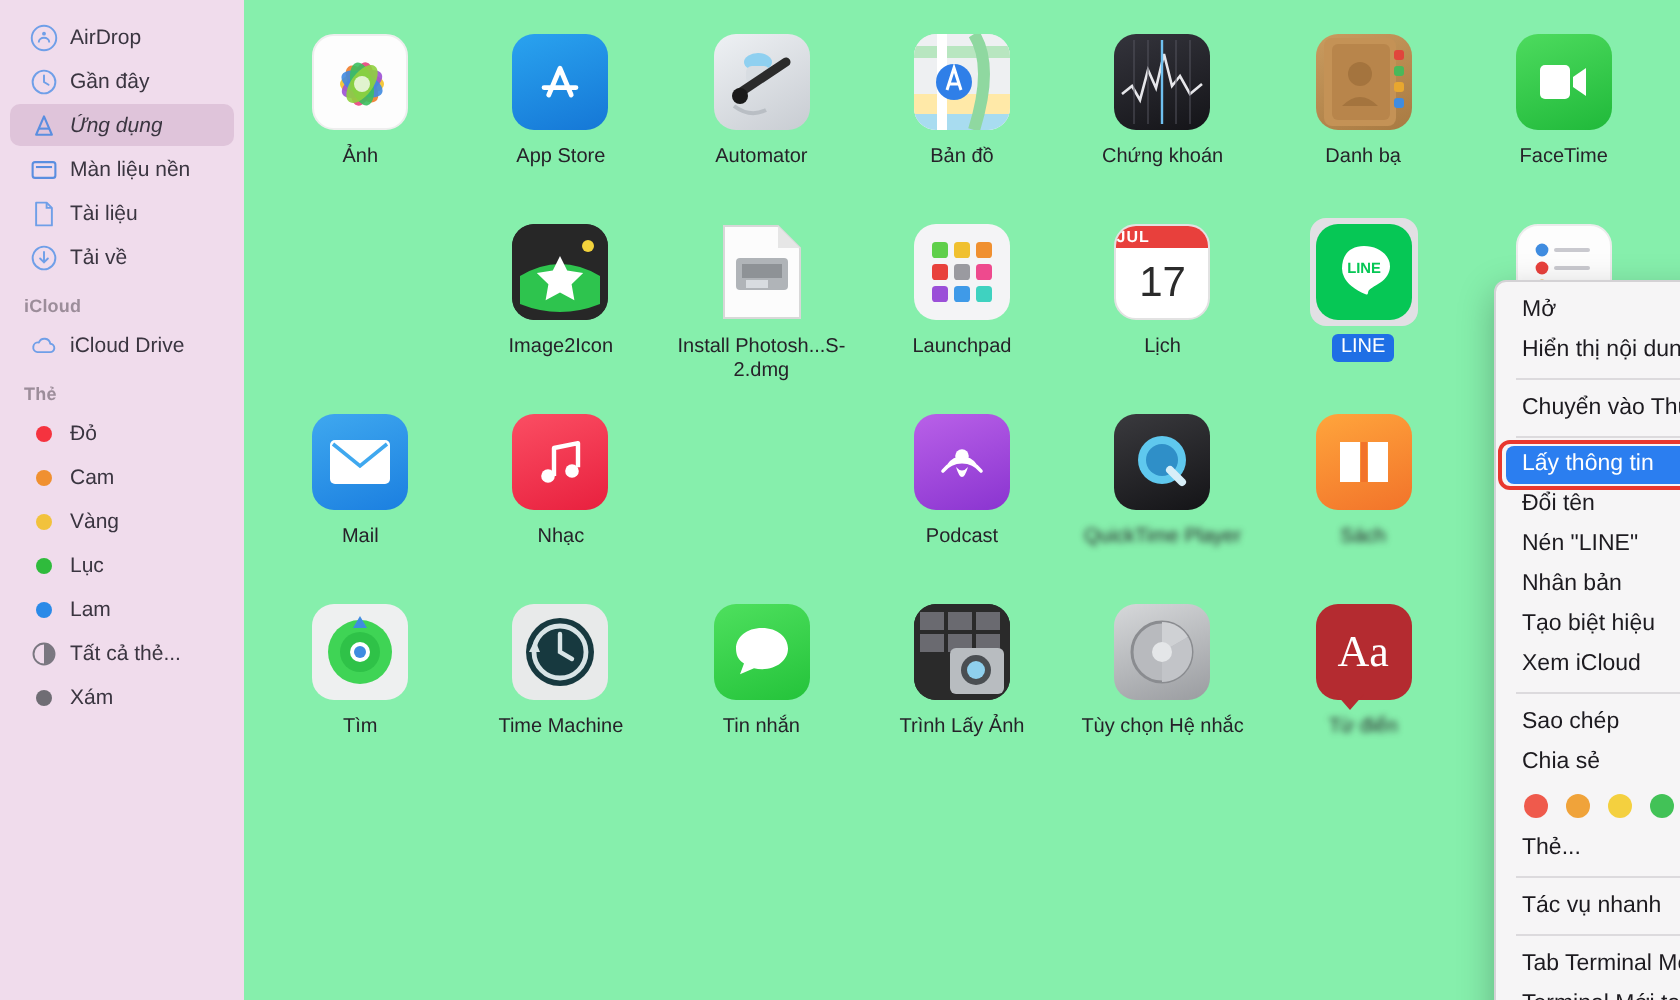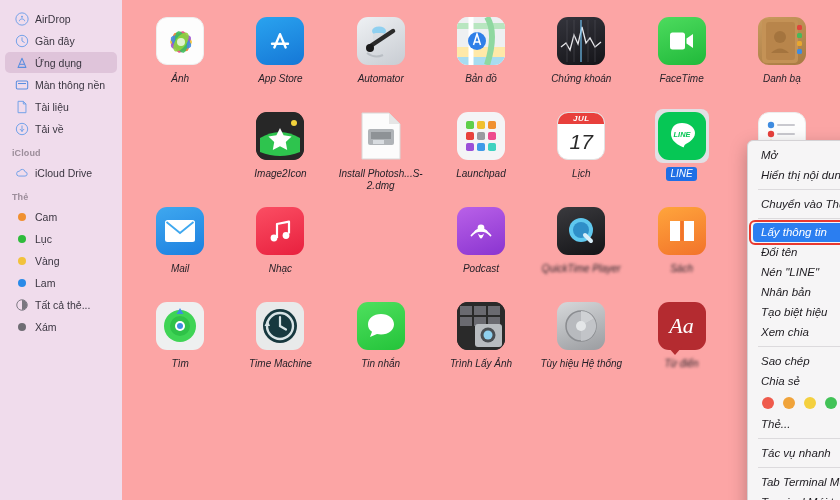--- a/index.html
+++ b/index.html
@@ -37,45 +37,44 @@
   }
   .sb-item {
     display: flex;
     align-items: center;
     height: 21px;
     padding: 0 6px 0 9px;
     margin: 0 5px 1px 5px;
     border-radius: 5px;
     cursor: default;
   }
-  .sb-item.selected { background: #dfc4da; }
+  .sb-item.selected { background: #dfc4da; font-style: italic; }
   .sb-icon {
     width: 15px; height: 15px;
     margin-right: 6px;
     flex-shrink: 0;
     display: flex;
     align-items: center;
     justify-content: center;
   }
   .sb-label {
     font-size: 10.5px;
     color: #3a3540;
     white-space: nowrap;
     overflow: hidden;
   }
   .dot { width: 8px; height: 8px; border-radius: 50%; }
 
   
   .content {
     flex: 1;
     position: relative;
-    background: #fca5a5;
+    background: #86efac;
     padding: 6px 0 0 0;
     overflow: hidden;
-    font-style: italic;
   }
   .grid {
     display: grid;
     grid-template-columns: repeat(7, 1fr);
     row-gap: 0px;
     padding: 0 8px;
   }
   .cell {
     display: flex;
     flex-direction: column;
@@ -193,21 +192,21 @@
         </span>
         <span class="sb-label">Ứng dụng</span>
       </div>
       <div class="sb-item">
         <span class="sb-icon">
           <svg width="14" height="14" viewBox="0 0 16 16">
               <rect x="1.5" y="3.5" width="13" height="9" rx="1.4" fill="none" stroke="#5a8ee0" stroke-width="1.2"></rect>
               <path d="M3.4 6.3h9.2" stroke="#5a8ee0" stroke-width="1.2"></path>
             </svg>
         </span>
-        <span class="sb-label">Màn thông nền</span>
+        <span class="sb-label">Màn liệu nền</span>
       </div>
       <div class="sb-item">
         <span class="sb-icon">
           <svg width="14" height="14" viewBox="0 0 16 16">
               <path d="M3.5 1.5h6l3 3v10h-9z" fill="none" stroke="#6f9fe8" stroke-width="1.1" stroke-linejoin="round"></path>
               <path d="M9.5 1.5v3h3" fill="none" stroke="#6f9fe8" stroke-width="1.1"></path>
             </svg>
         </span>
         <span class="sb-label">Tài liệu</span>
       </div>
@@ -231,35 +230,41 @@
             </svg>
         </span>
         <span class="sb-label">iCloud Drive</span>
       </div>
     </div>
 
     <div class="sb-group">
       <div class="sb-header">Thẻ</div>
       <div class="sb-item">
         <span class="sb-icon">
+            <span class="dot" style="background:#f5333f"></span>
+          </span>
+        <span class="sb-label">Đỏ</span>
+      </div>
+      <div class="sb-item">
+        <span class="sb-icon">
             <span class="dot" style="background:#f09030"></span>
           </span>
         <span class="sb-label">Cam</span>
       </div>
       <div class="sb-item">
         <span class="sb-icon">
+            <span class="dot" style="background:#f2c23c"></span>
+          </span>
+        <span class="sb-label">Vàng</span>
+      </div>
+      <div class="sb-item">
+        <span class="sb-icon">
             <span class="dot" style="background:#2fbb3c"></span>
           </span>
         <span class="sb-label">Lục</span>
-      </div>
-      <div class="sb-item">
-        <span class="sb-icon">
-            <span class="dot" style="background:#f2c23c"></span>
-          </span>
-        <span class="sb-label">Vàng</span>
       </div>
       <div class="sb-item">
         <span class="sb-icon">
             <span class="dot" style="background:#2a8ae8"></span>
           </span>
         <span class="sb-label">Lam</span>
       </div>
       <div class="sb-item">
         <span class="sb-icon">
           <svg width="14" height="14" viewBox="0 0 16 16">
@@ -355,46 +360,46 @@
                 <path d="M10 3v42M17 3v42M31 3v42M38 3v42"></path>
               </g>
             </svg>
           </div>
         </div>
         <div class="lbl">Chứng khoán</div>
       </div>
 
       <div class="cell">
         <div class="ic">
-          <div class="sq" style="background:linear-gradient(160deg,#4ddb5e,#20b93a);display:flex;align-items:center;justify-content:center">
-            <svg width="32" height="32" viewBox="0 0 32 32">
-                <path d="M4 10a2.5 2.5 0 0 1 2.5-2.5h10A2.5 2.5 0 0 1 19 10v12a2.5 2.5 0 0 1-2.5 2.5h-10A2.5 2.5 0 0 1 4 22z" fill="#fff"></path>
-                <path d="M20.5 13.5 27 9v14l-6.5-4.5z" fill="#fff"></path>
-              </svg>
-          </div>
-        </div>
-        <div class="lbl">FaceTime</div>
-      </div>
-
-      <div class="cell">
-        <div class="ic">
           <div class="sq" style="background:linear-gradient(155deg,#c99b5f,#a87a42);position:relative">
             <svg width="48" height="48" viewBox="0 0 48 48">
               <rect x="4" y="2" width="36" height="44" rx="4" fill="#c49256"></rect>
               <rect x="8" y="5" width="29" height="38" rx="3" fill="#b8854b"></rect>
               <circle cx="22" cy="20" r="6" fill="#a4743e"></circle>
               <path d="M13 36 q9 -9 18 0z" fill="#a4743e"></path>
               <rect x="39" y="8" width="5" height="5" rx="1.5" fill="#e0453c"></rect>
               <rect x="39" y="16" width="5" height="5" rx="1.5" fill="#49b85a"></rect>
               <rect x="39" y="24" width="5" height="5" rx="1.5" fill="#e8a72f"></rect>
               <rect x="39" y="32" width="5" height="5" rx="1.5" fill="#3f8ce0"></rect>
             </svg>
           </div>
         </div>
         <div class="lbl">Danh bạ</div>
+      </div>
+
+      <div class="cell">
+        <div class="ic">
+          <div class="sq" style="background:linear-gradient(160deg,#4ddb5e,#20b93a);display:flex;align-items:center;justify-content:center">
+            <svg width="32" height="32" viewBox="0 0 32 32">
+                <path d="M4 10a2.5 2.5 0 0 1 2.5-2.5h10A2.5 2.5 0 0 1 19 10v12a2.5 2.5 0 0 1-2.5 2.5h-10A2.5 2.5 0 0 1 4 22z" fill="#fff"></path>
+                <path d="M20.5 13.5 27 9v14l-6.5-4.5z" fill="#fff"></path>
+              </svg>
+          </div>
+        </div>
+        <div class="lbl">FaceTime</div>
       </div>
 
       <div class="cell">
         <div class="ic"></div>
         <div class="lbl"></div>
       </div>
 
       <div class="cell">
         <div class="ic">
           <div class="sq" style="background:#2c2c2c;position:relative;overflow:hidden">
@@ -437,21 +442,21 @@
               <rect x="23" y="23" width="8" height="8" rx="1.8" fill="#3fd2c0"></rect>
             </svg>
           </div>
         </div>
         <div class="lbl">Launchpad</div>
       </div>
 
       <div class="cell">
         <div class="ic">
           <div class="sq" style="background:#fff;overflow:hidden;display:flex;flex-direction:column;border:1px solid #e2e2e2">
-            <div style="background:#e8403c;color:#fff;font-size:8px;font-weight:bold;text-align:center;padding:1px 0;letter-spacing:0.5px">JUL</div>
+            <div style="background:#e8403c;color:#fff;font-size:8px;font-weight:bold;padding:1px 0;letter-spacing:0.5px">JUL</div>
             <div style="flex:1;display:flex;align-items:center;justify-content:center;font-size:21px;color:#2b2b2b">17</div>
           </div>
         </div>
         <div class="lbl">Lịch</div>
       </div>
 
       <div class="cell selected">
         <div class="ic">
           <div class="sq" style="background:#06c755;display:flex;align-items:center;justify-content:center">
             <svg width="36" height="36" viewBox="0 0 36 36">
@@ -621,21 +626,21 @@
           <div class="sq" style="background:linear-gradient(160deg,#d6d8da,#9a9ca0);display:flex;align-items:center;justify-content:center">
             <svg width="36" height="36" viewBox="0 0 36 36">
               <circle cx="18" cy="18" r="15" fill="#b8babe"></circle>
               <circle cx="18" cy="18" r="15" fill="none" stroke="#8a8c90" stroke-width="1.5"></circle>
               <path d="M18 3 a15 15 0 0 1 13 7.5 l-13 7.5z" fill="#cfd1d4"></path>
               <path d="M31 10.5 a15 15 0 0 1 -13 22.5 l0-15z" fill="#c2c4c8"></path>
               <circle cx="18" cy="18" r="5" fill="#e4e6e8"></circle>
             </svg>
           </div>
         </div>
-        <div class="lbl">Tùy hiệu Hệ thống</div>
+        <div class="lbl">Tùy chọn Hệ nhắc</div>
       </div>
 
       <div class="cell">
         <div class="ic">
           <div class="sq" style="background:#b42b30;display:flex;align-items:center;justify-content:center;position:relative">
             <span style="color:#fff;font-size:22px;font-family:'Liberation Serif',serif">Aa</span>
             <div style="position:absolute;bottom:-5px;left:10px;width:0;height:0;border-left:7px solid transparent;border-right:7px solid transparent;border-top:8px solid #b42b30"></div>
           </div>
         </div>
         <div class="lbl blur">Từ điển</div>
@@ -672,21 +677,21 @@
       <div class="mi">
           <span>Nén "LINE"</span>
         </div>
       <div class="mi">
           <span>Nhân bản</span>
         </div>
       <div class="mi">
           <span>Tạo biệt hiệu</span>
         </div>
       <div class="mi">
-          <span>Xem chia</span>
+          <span>Xem iCloud</span>
         </div>
       <div class="sep"></div>
       <div class="mi">
           <span>Sao chép</span>
         </div>
       <div class="mi">
         <span>Chia sẻ</span>
 
       </div>
       <div class="tagrow">

